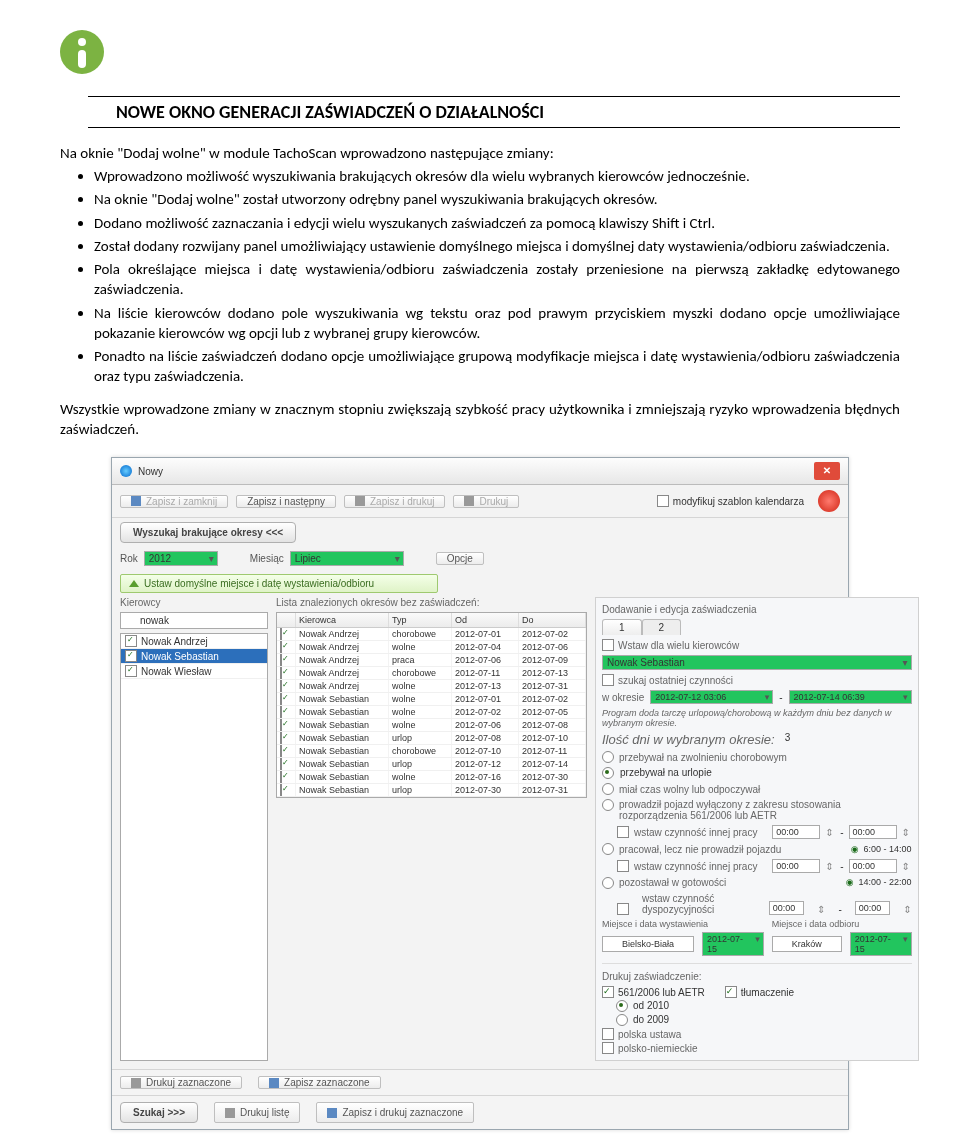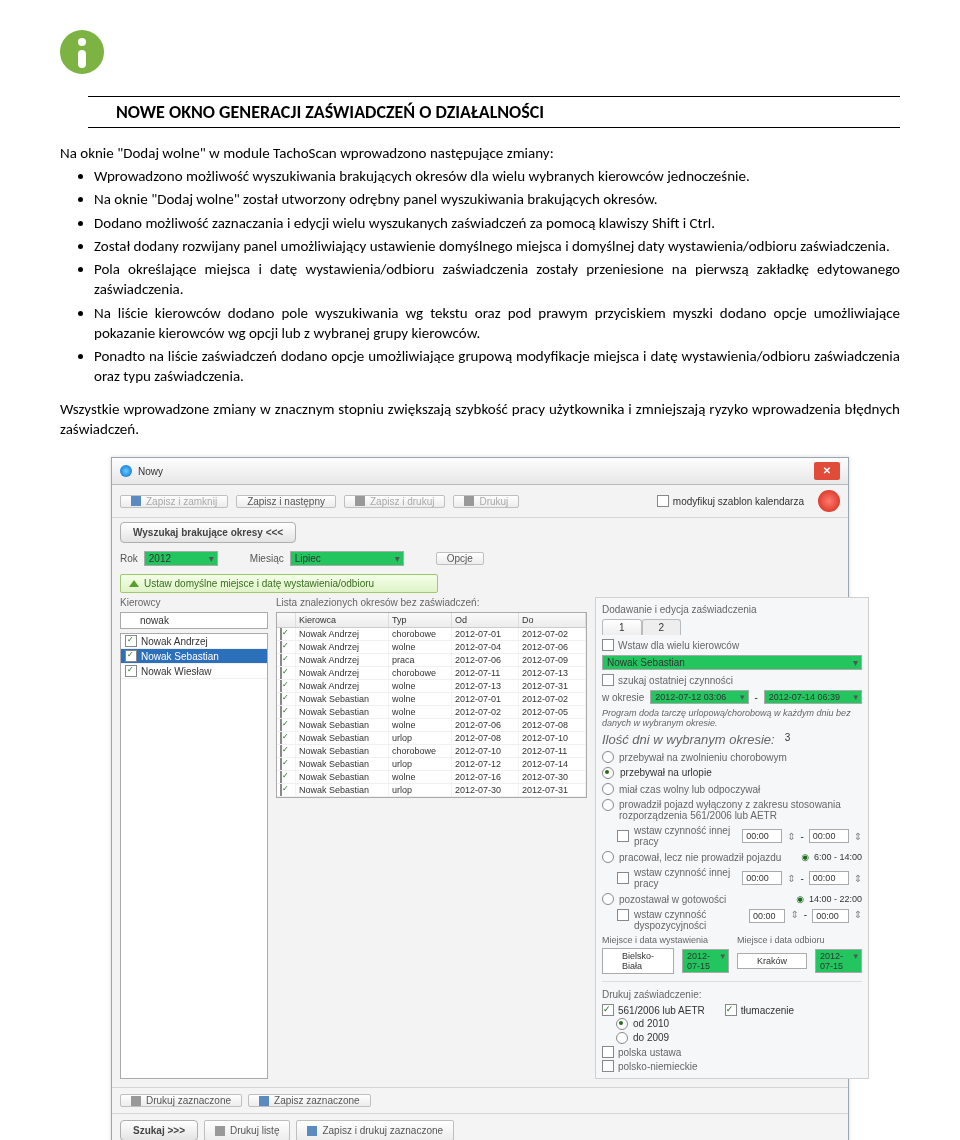--- a/index.html
+++ b/index.html
@@ -64,21 +64,21 @@
   .tabbar{display:flex;gap:0}
   .tab{border:1px solid #bbb;border-bottom:none;padding:2px 16px;background:linear-gradient(#fff,#eee);border-radius:3px 3px 0 0}
   .radio{width:10px;height:10px;border:1px solid #888;border-radius:50%;background:#fff;display:inline-block;position:relative;flex-shrink:0}
   .radio.on::after{content:"";position:absolute;left:2px;top:2px;width:4px;height:4px;background:#2a6b1a;border-radius:50%}
   .thin{color:#666}
   .time{background:#fff;border:1px solid #aaa;padding:1px 3px;font-size:9px;width:40px;display:inline-block}
   .spin{display:inline-block;width:10px;color:#888}
   .subgrid{display:grid;grid-template-columns:auto 1fr auto 1fr;gap:3px 8px;font-size:9px;align-items:center}
   .italic{font-style:italic}
   .hr{border-top:1px solid #ddd;margin:3px 0}
-  .footer-btns{display:flex;gap:6px;padding:6px 8px;border-top:1px solid #d5d5d5;background:#f4f4f4;flex-wrap:wrap}
+  .footer-btns{display:flex;gap:16px;padding:6px 8px;border-top:1px solid #d5d5d5;background:#f4f4f4;flex-wrap:wrap}
 </style>
 </head>
 <body>
 
 <div class="logo">
   <div class="logo-i"></div>
 </div>
 
 <div class="title-wrap">
   <h1>NOWE OKNO GENERACJI ZAŚWIADCZEŃ O DZIAŁALNOŚCI</h1>
@@ -329,28 +329,28 @@
       <div style="display:flex;gap:5px;align-items:center">
           <span class="radio"></span>
           <span class="thin">pracował, lecz nie prowadził pojazdu</span>
           <span style="flex:1"></span>
           <span style="color:#1a6b1a;font-size:9px">◉ </span>
           <span style="font-size:9px">6:00 - 14:00</span>
         </div>
       <div style="display:flex;gap:5px;align-items:center;padding-left:15px"><span class="chk">
             <span class="box"></span>
           </span><span class="thin">wstaw czynność innej pracy</span><span style="flex:1"></span><span class="time">00:00</span><span class="spin">⇕</span>-<span class="time">00:00</span><span class="spin">⇕</span></div>
-      <div style="display:flex;gap:5px;align-items:center">
+      <div style="display:flex;gap:5px;align-items:flex-start">
           <span class="radio"></span>
           <span class="thin">pozostawał w gotowości</span>
           <span style="flex:1"></span>
           <span style="color:#1a6b1a;font-size:9px">◉ </span>
           <span style="font-size:9px">14:00 - 22:00</span>
         </div>
-      <div style="display:flex;gap:5px;align-items:flex-start;padding-left:15px"><span class="chk">
+      <div style="display:flex;gap:13px;align-items:flex-end;padding-left:15px"><span class="chk">
             <span class="box"></span>
           </span><span class="thin">wstaw czynność dyspozycyjności</span><span style="flex:1"></span><span class="time">00:00</span><span class="spin">⇕</span>-<span class="time">00:00</span><span class="spin">⇕</span></div>
 
       <div class="subgrid">
         <span class="thin" style="grid-column:1/3">Miejsce i data wystawienia</span>
         <span class="thin" style="grid-column:3/5">Miejsce i data odbioru</span>
         <span class="input">Bielsko-Biała</span>
         <span class="combo"><span>2012-07-15</span></span>
         <span class="input">Kraków</span>
         <span class="combo"><span>2012-07-15</span></span>

